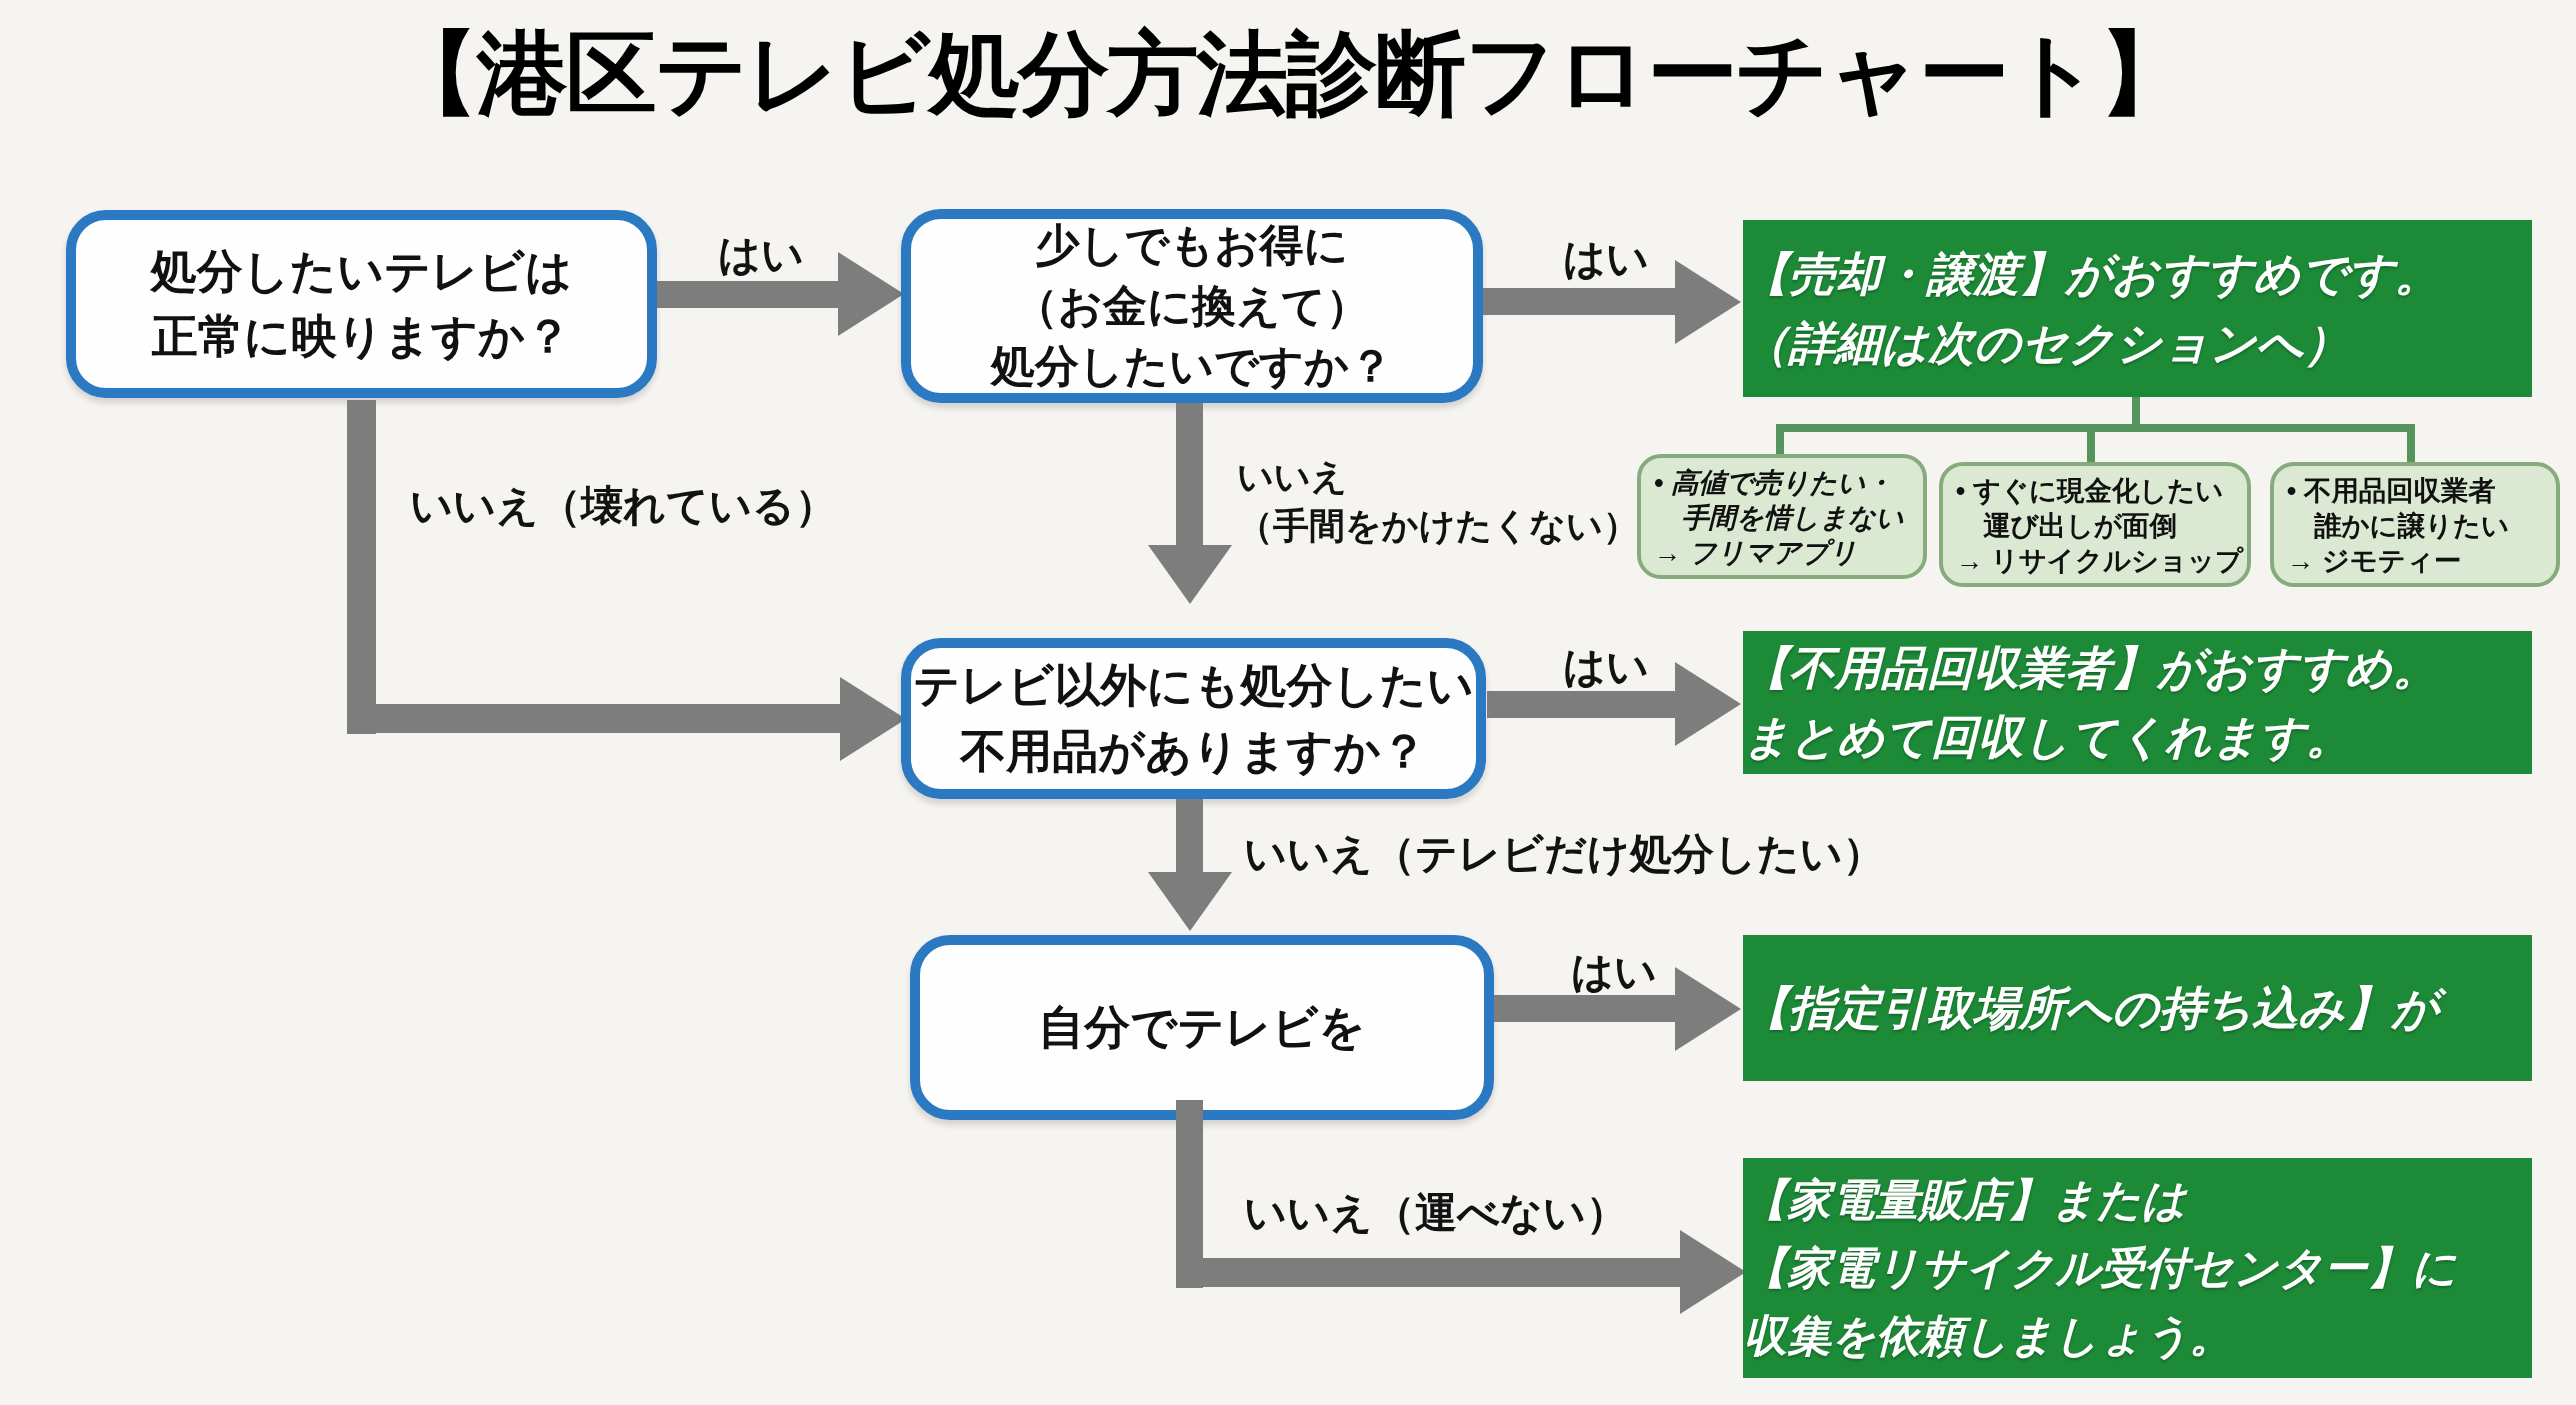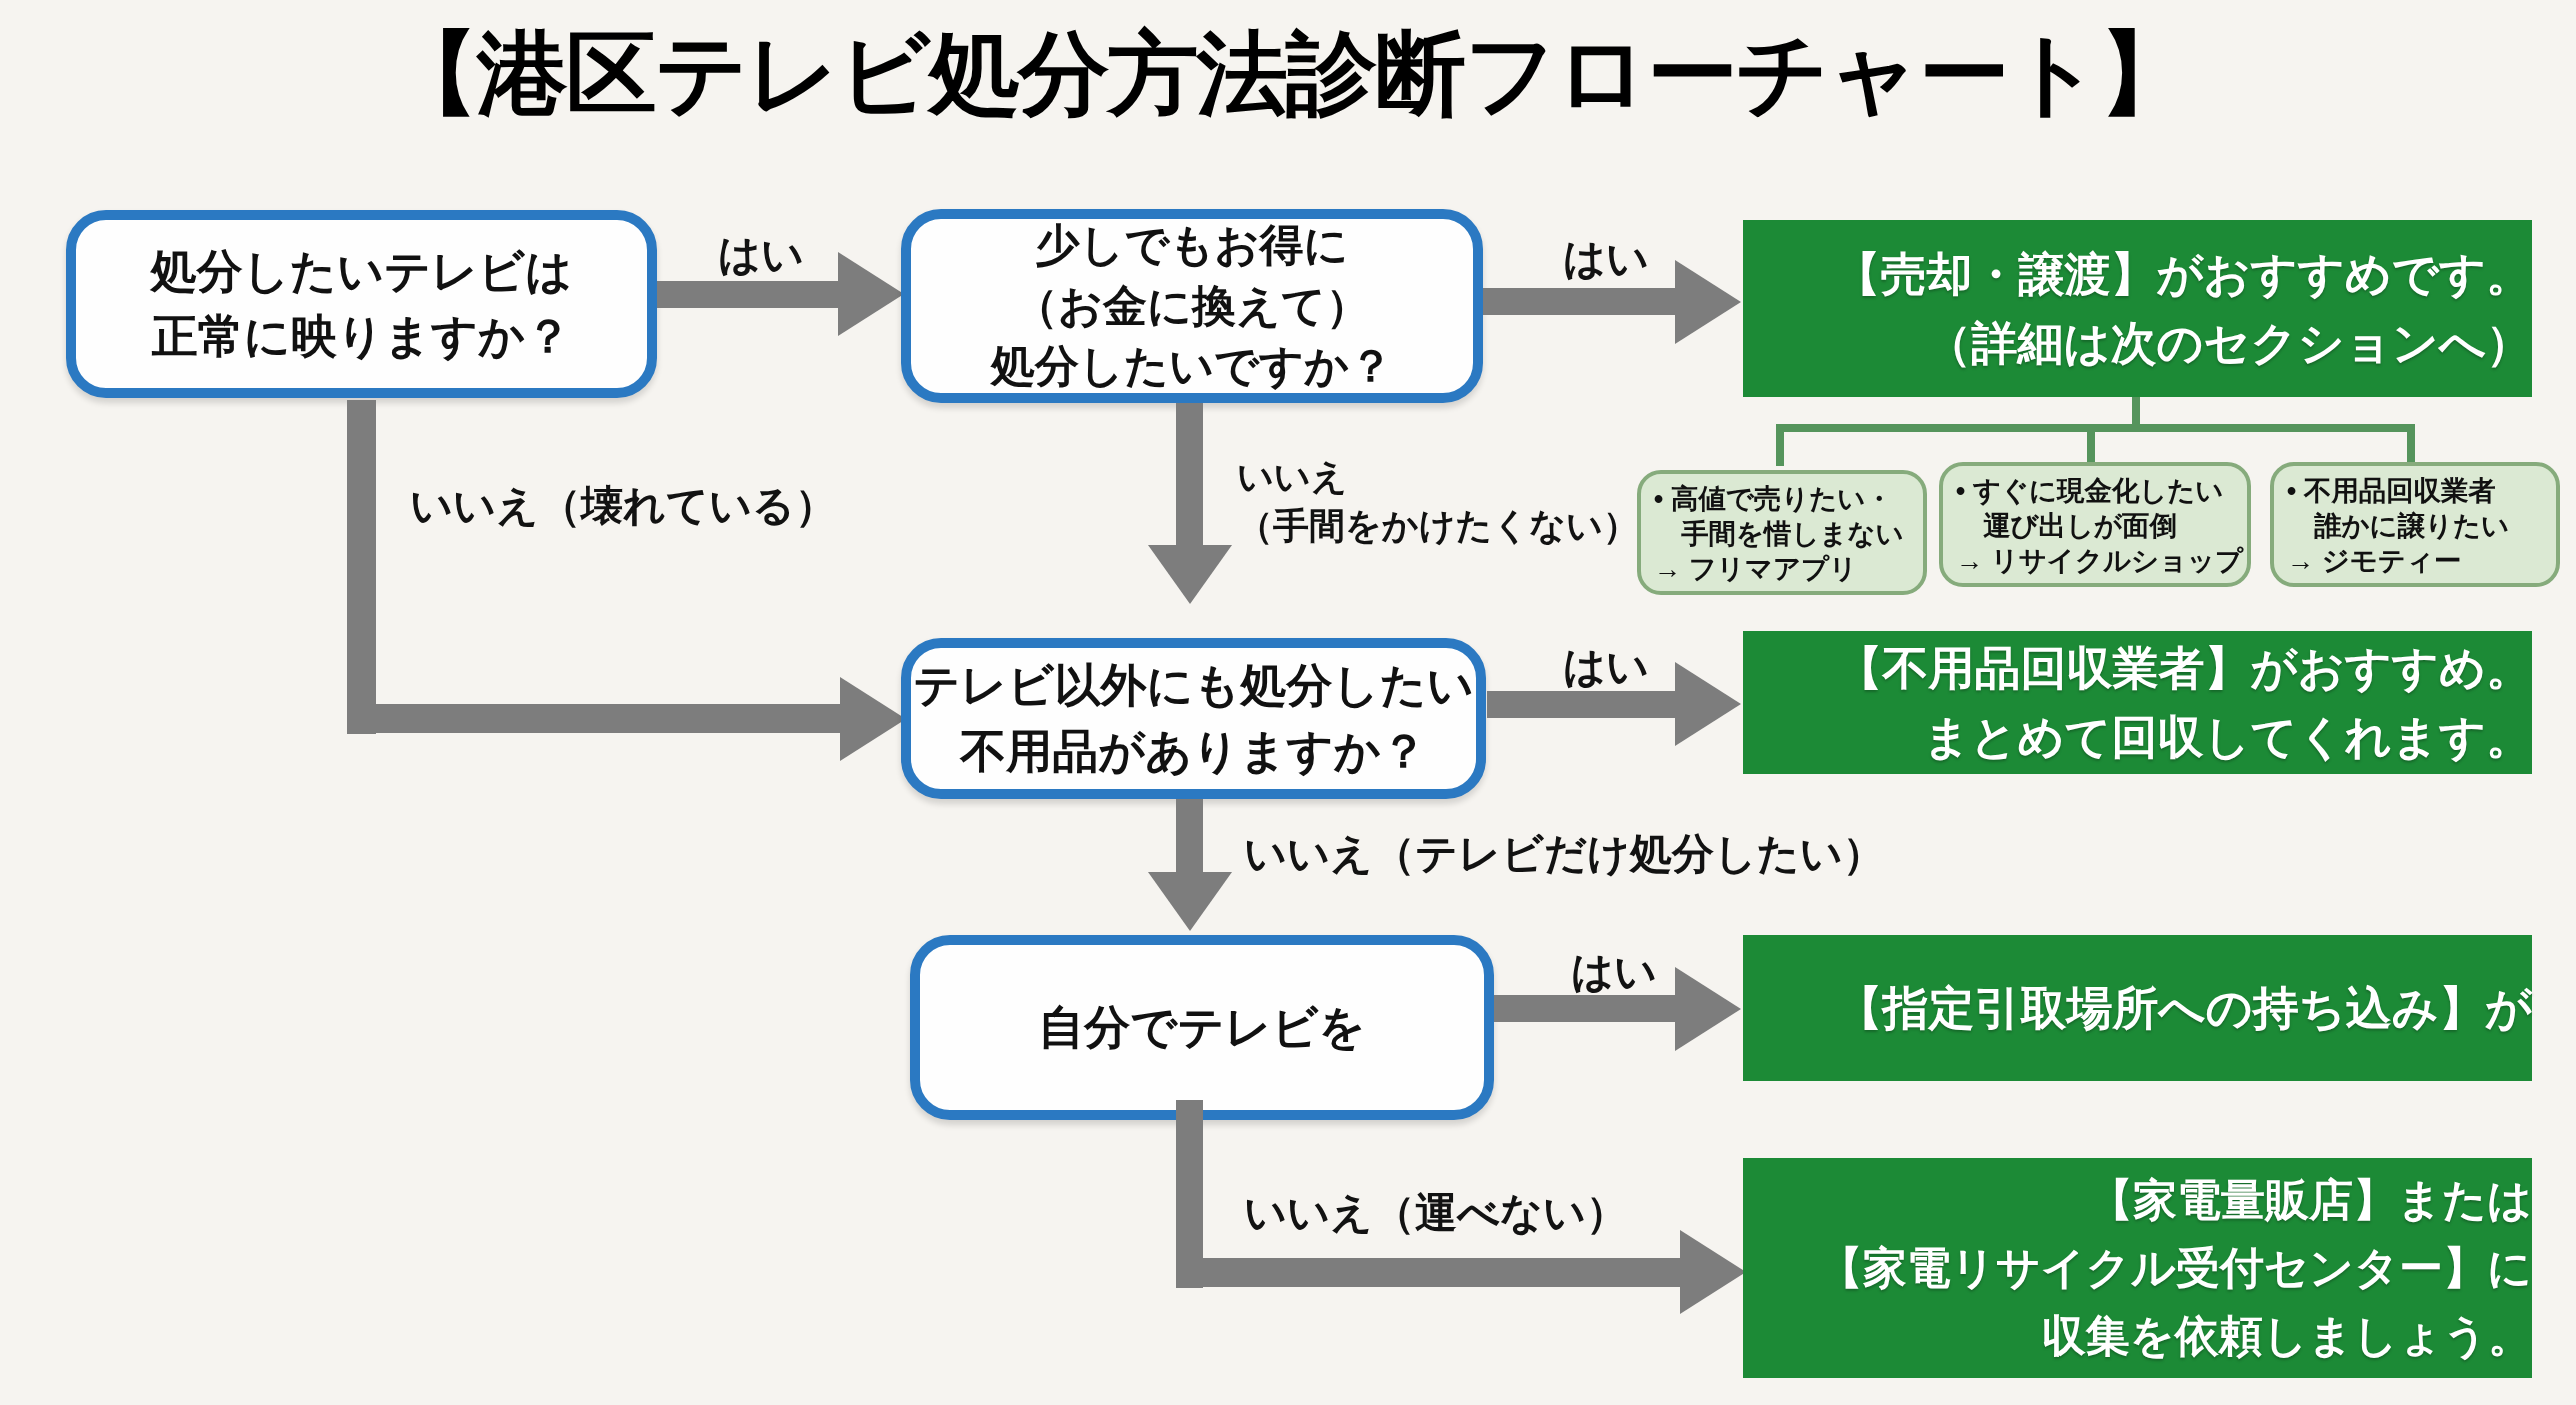--- a/index.html
+++ b/index.html
@@ -4,22 +4,22 @@
 <style>
   html,body{margin:0;padding:0;background:#f6f4f0;}
   .page{position:relative;width:2576px;height:1405px;background:#f6f4f0;overflow:hidden;
         font-family:"Liberation Sans","DejaVu Sans",sans-serif;font-weight:bold;color:#111;}
   .title{position:absolute;top:12.8px;left:0;width:100%;text-align:center;
          font-size:91px;font-weight:900;letter-spacing:-1.8px;color:#000;}
   .qbox{position:absolute;background:#fefefe;border:10px solid #2b79c2;border-radius:40px;
         display:flex;flex-direction:column;justify-content:center;align-items:center;
         text-align:center;font-size:46px;line-height:1.42;box-shadow:0 4.6px 6.4px rgba(0,0,0,.14);}
   .rbox{position:absolute;background:#1c8a36;color:#fff;display:flex;flex-direction:column;
-        justify-content:center;align-items:flex-end;text-align:center;font-size:46px;line-height:1.5;
-        text-shadow:0 1.8px 2.7px rgba(0,0,0,.25);}
+        justify-content:center;align-items:flex-start;text-align:center;font-size:46px;line-height:1.5;
+        text-shadow:0 1.8px 2.7px rgba(0,0,0,.25);font-style:italic;}
   .obox{position:absolute;background:#dbe9d3;border:4.6px solid #86ab7c;border-radius:24px;
         font-size:27.4px;line-height:1.28;padding:9.1px 9.1px 7.3px 12.8px;white-space:pre;
         display:flex;flex-direction:column;justify-content:center;}
   .bar{position:absolute;background:#7d7d7d;}
   .head-right{position:absolute;width:0;height:0;border-top:42px solid transparent;
         border-bottom:42px solid transparent;border-left:66px solid #7d7d7d;}
   .head-down{position:absolute;width:0;height:0;border-left:42px solid transparent;
         border-right:42px solid transparent;border-top:59px solid #7d7d7d;}
   .conn{position:absolute;background:#55945c;}
   .elabel{position:absolute;font-size:42px;color:#121212;white-space:nowrap;}
@@ -55,21 +55,21 @@
     <div>【売却・譲渡】がおすすめです。</div>
     <div>（詳細は次のセクションへ）</div>
   </div>
 
   <div class="conn" style="left:2132px;top:397px;width:8.2px;height:35px;"></div>
   <div class="conn" style="left:1776px;top:424px;width:639px;height:8.2px;"></div>
   <div class="conn" style="left:1776px;top:424px;width:8.2px;height:42px;"></div>
   <div class="conn" style="left:2087px;top:424px;width:8.2px;height:42px;"></div>
   <div class="conn" style="left:2407px;top:424px;width:8.2px;height:42px;"></div>
 
-  <div class="obox" style="left:1637px;top:470px;width:260px;height:101px;">
+  <div class="obox" style="left:1637px;top:454px;width:260px;height:101px;font-style:italic;">
     <div>• 高値で売りたい・</div>
     <div>　手間を惜しまない</div>
     <div>→ フリマアプリ</div>
   </div>
   <div class="obox" style="left:1939px;top:462px;width:282px;height:101px;">
     <div>• すぐに現金化したい</div>
     <div>　運び出しが面倒</div>
     <div>→ リサイクルショップ</div>
   </div>
   <div class="obox" style="left:2270px;top:462px;width:260px;height:101px;">

